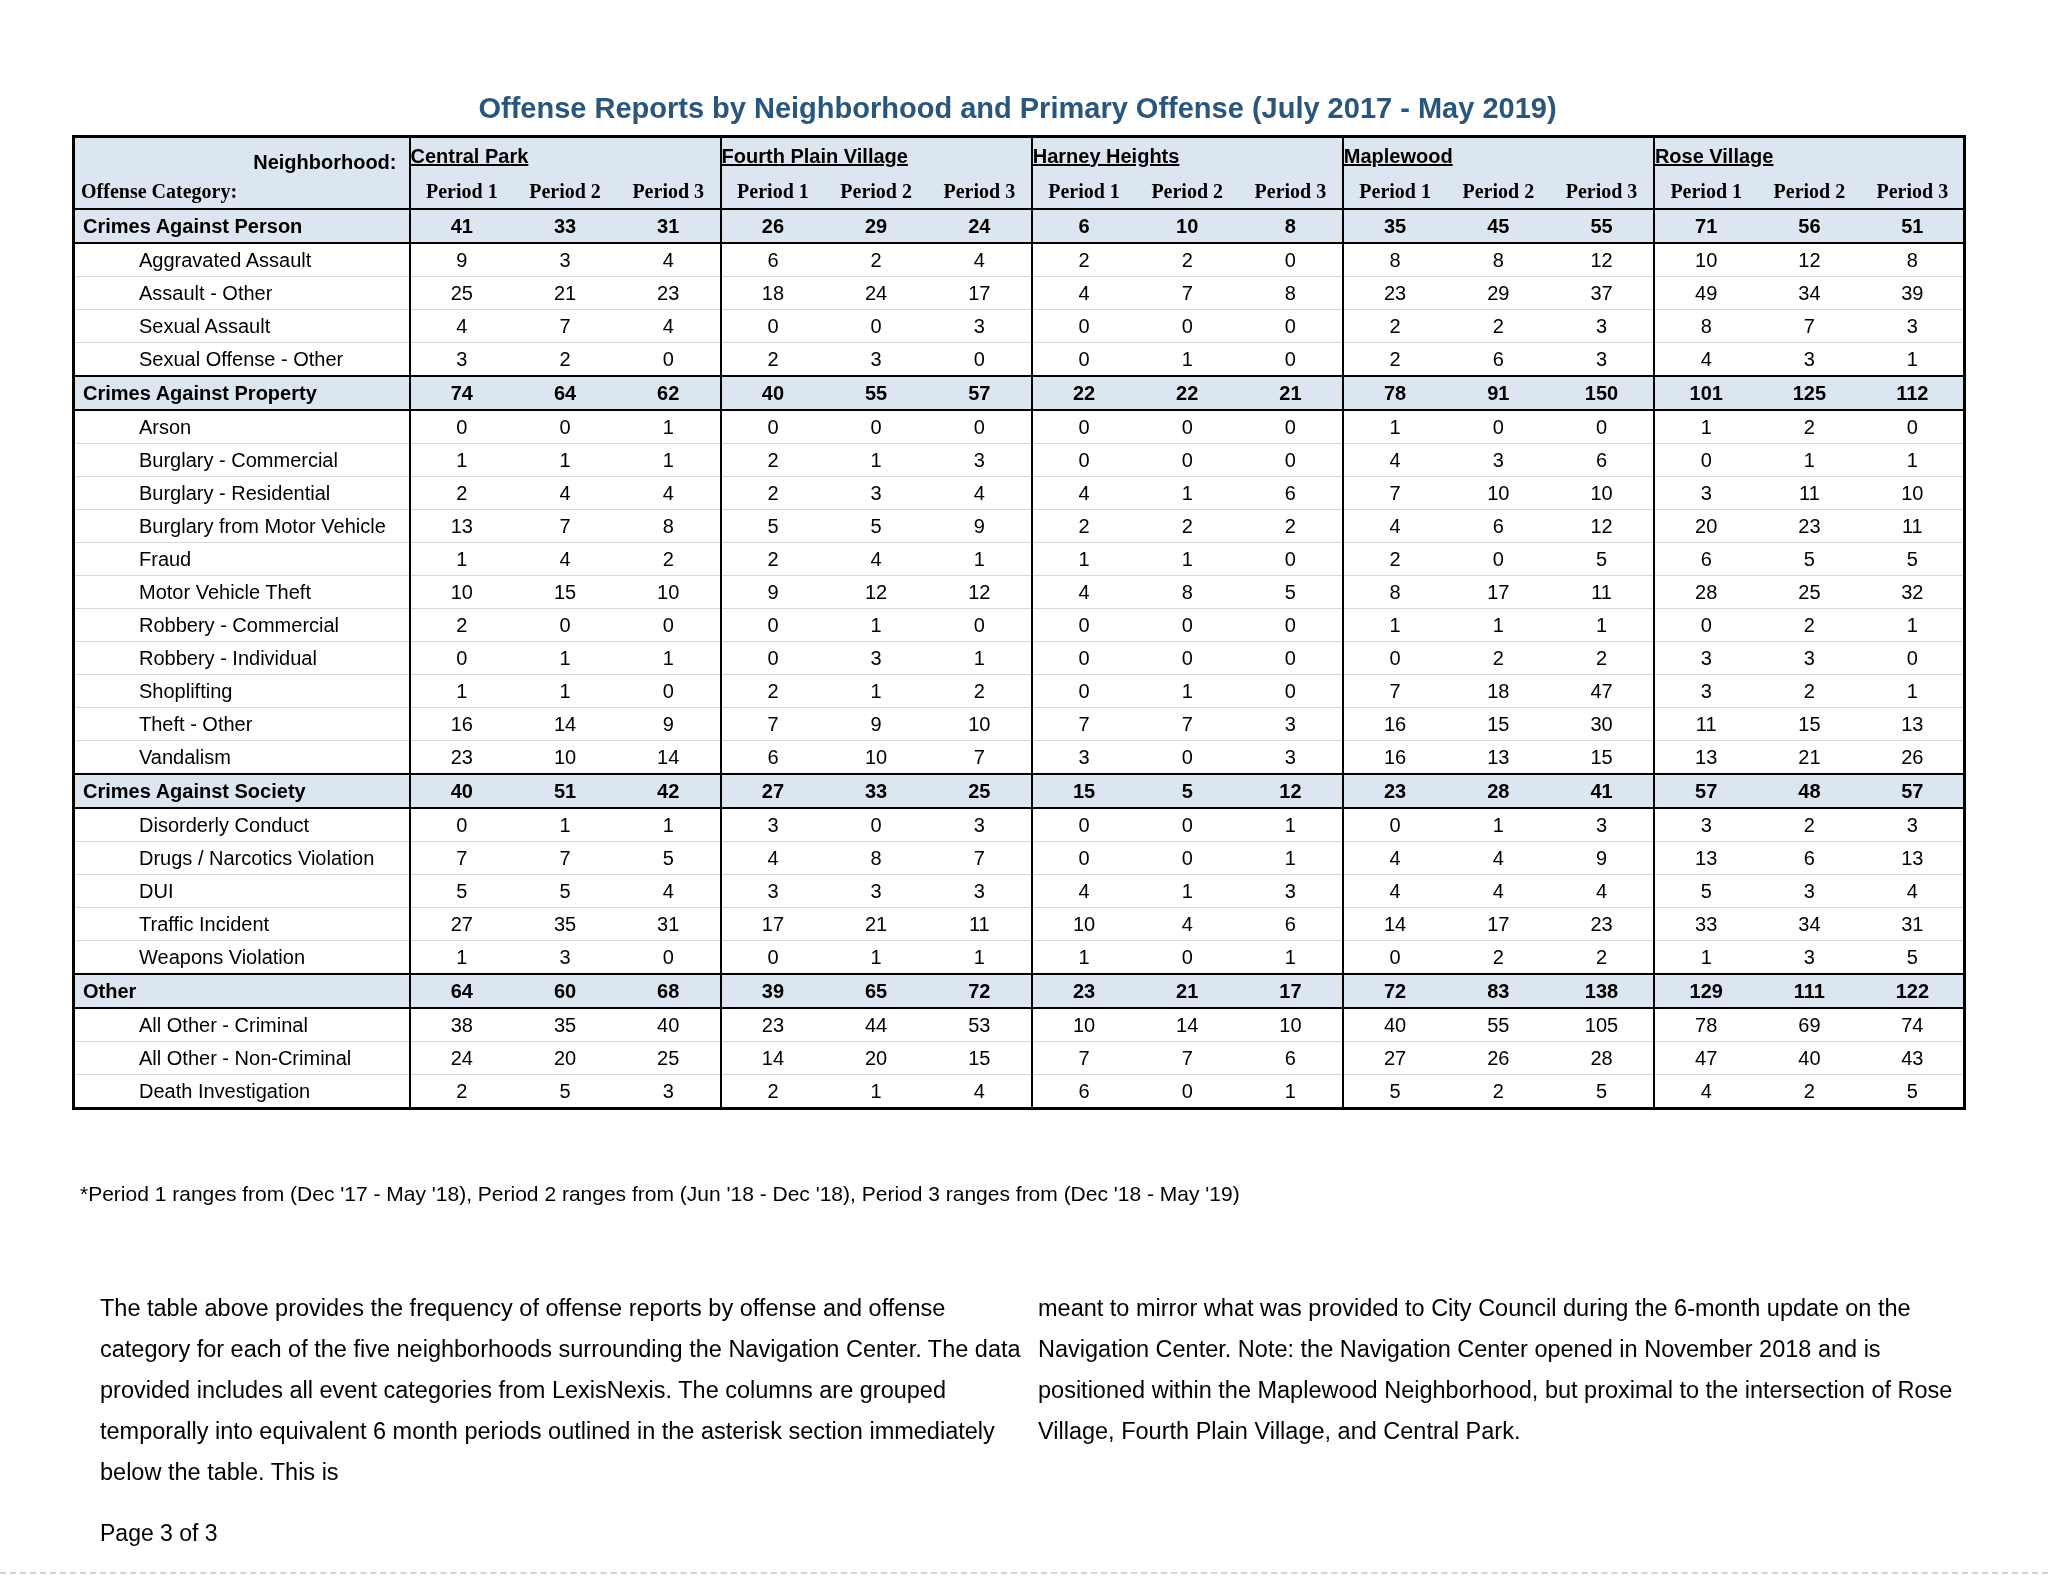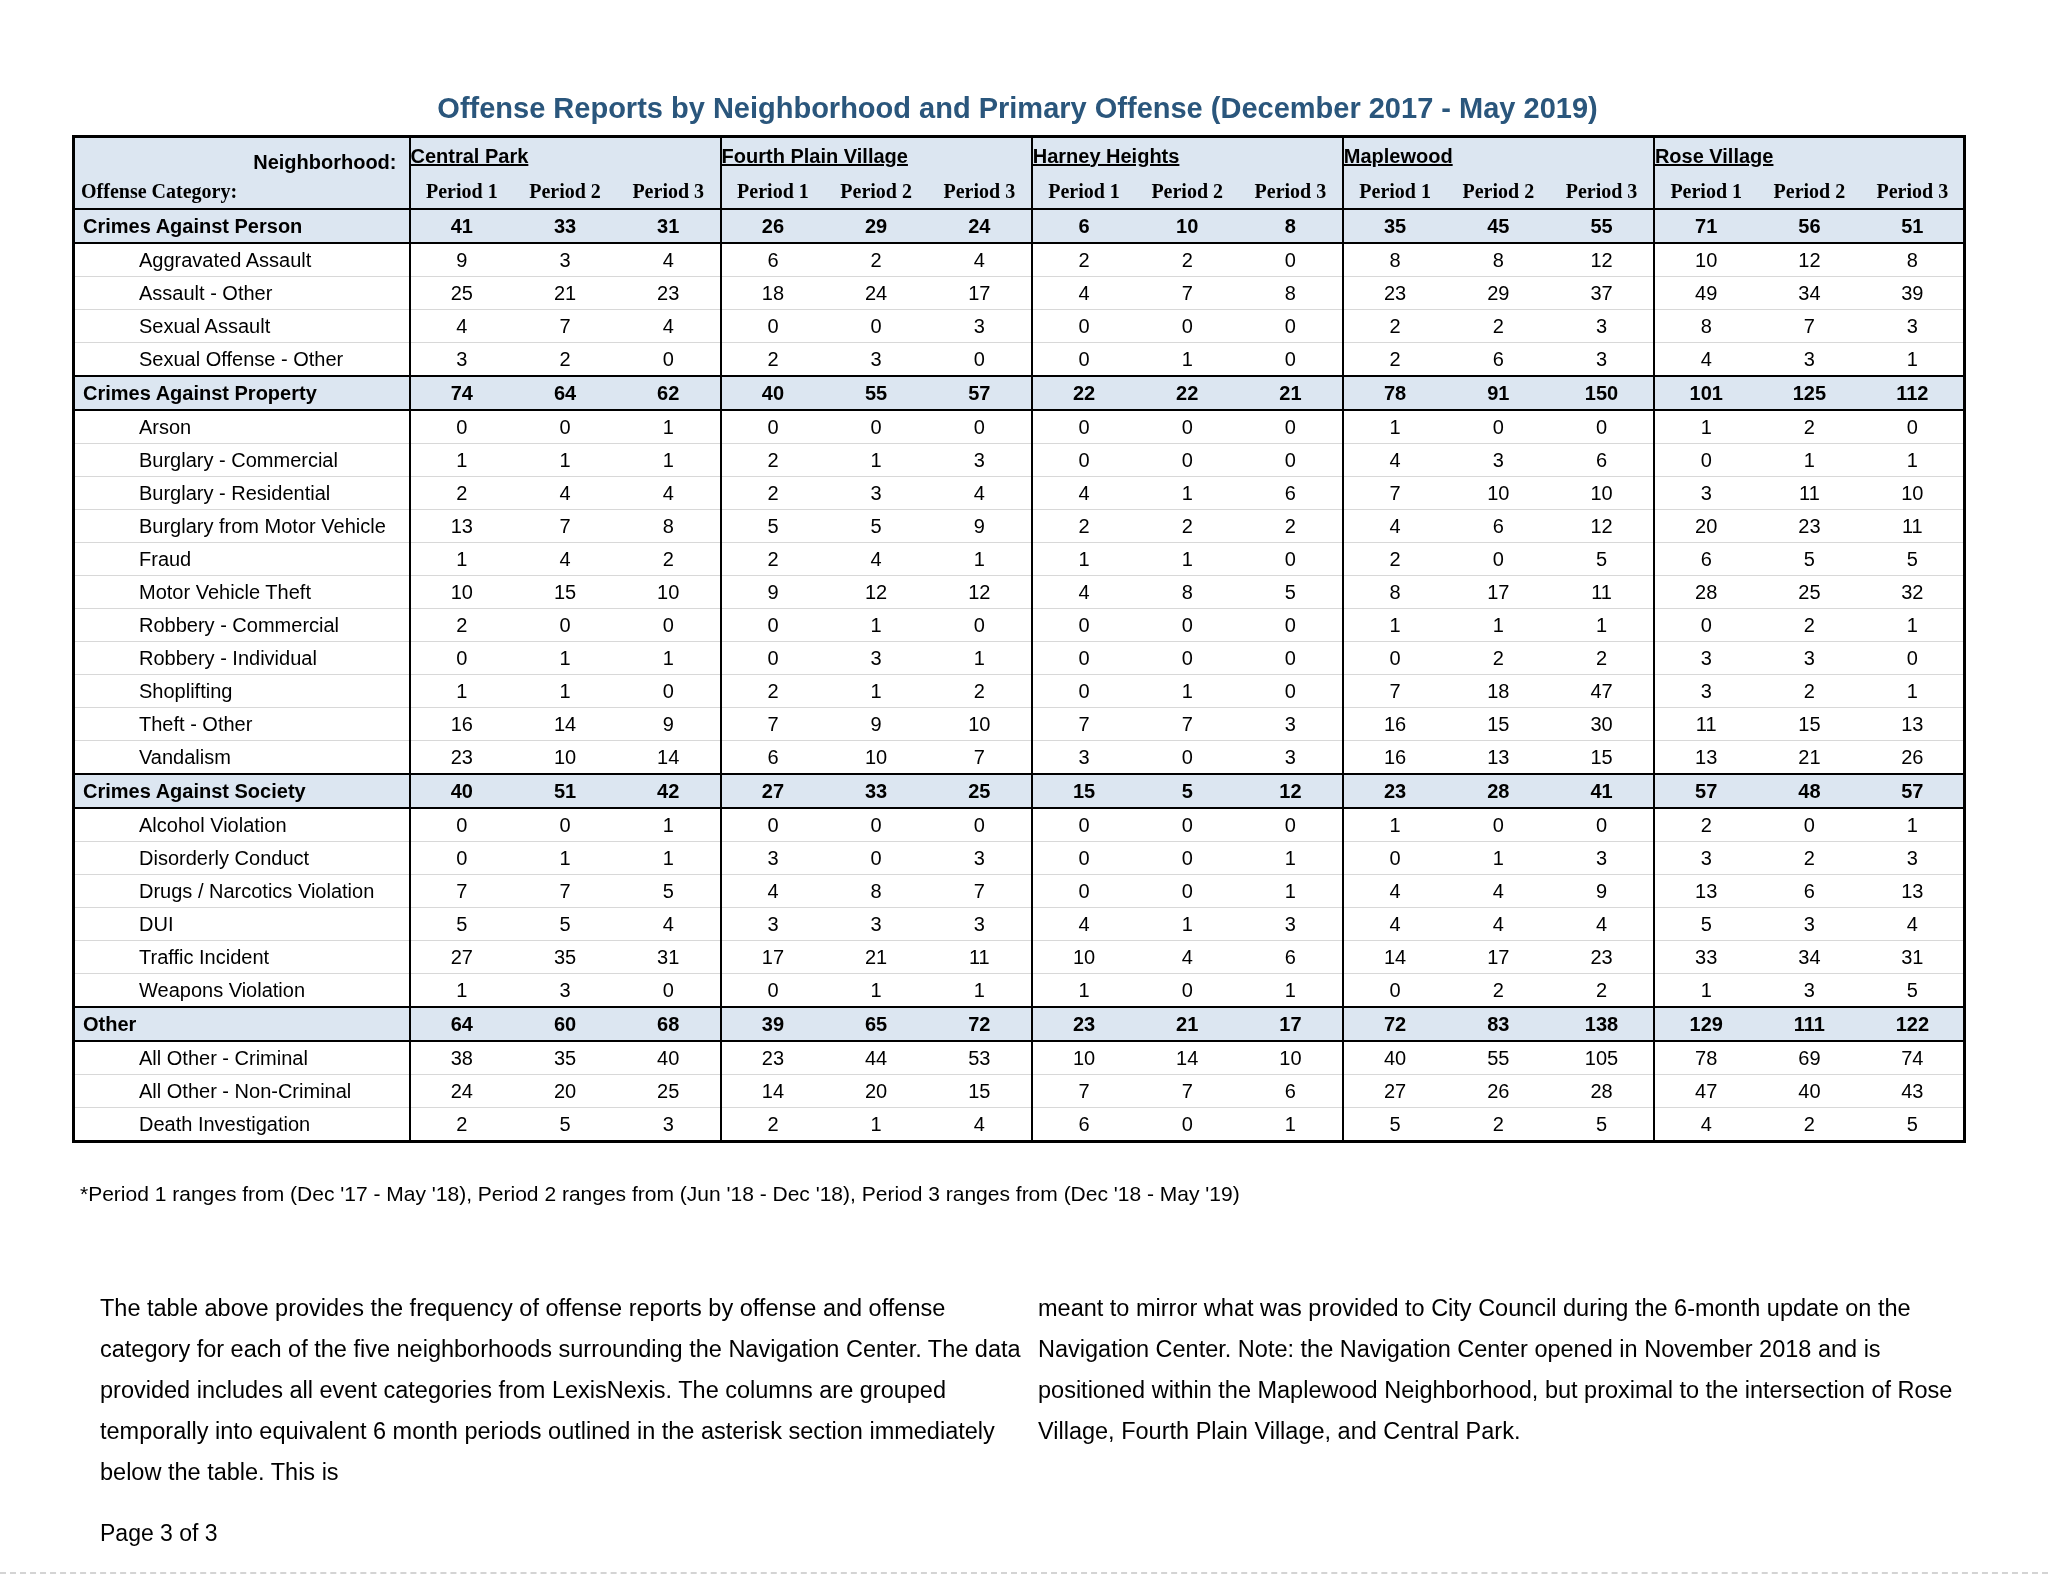--- a/index.html
+++ b/index.html
@@ -43,21 +43,21 @@
   }
   .para-left  { left:100px;  width:935px; }
   .para-right { left:1038px; width:930px; }
   .page-label { position:absolute; left:100px; top:1476px; font-size:23px;margin-top:44px; }
   .page-break { position:absolute; left:0; top:1572px; width:2048px; border-top:2px dashed #D4D4D4; }
 </style>
 </head>
 <body>
 
 <div class="page" style="--fill: #DCE6F1; --title-color: #2A567C; --border-dark: #000000; --row-line: #D8D8D8;">
-  <div class="title">Offense Reports by Neighborhood and Primary Offense (December 2017 - May 2019)</div>
+  <div class="title">Offense Reports by Neighborhood and Primary Offense (July 2017 - May 2019)</div>
   <table class="offense-table" id="offense-table">
       <colgroup>
         <col style="width: 336px;">
         <col style="width: 103.7px;">
         <col style="width: 103.7px;">
         <col style="width: 103.7px;">
         <col style="width: 103.7px;">
         <col style="width: 103.7px;">
         <col style="width: 103.7px;">
         <col style="width: 103.7px;">
@@ -417,38 +417,20 @@
           <td class="num">5</td>
           <td class="num group-end">12</td>
           <td class="num">23</td>
           <td class="num">28</td>
           <td class="num group-end">41</td>
           <td class="num">57</td>
           <td class="num">48</td>
           <td class="num group-end">57</td>
         </tr>
         <tr class="detail">
-          <td class="label">Alcohol Violation</td>
-          <td class="num">0</td>
-          <td class="num">0</td>
-          <td class="num group-end">1</td>
-          <td class="num">0</td>
-          <td class="num">0</td>
-          <td class="num group-end">0</td>
-          <td class="num">0</td>
-          <td class="num">0</td>
-          <td class="num group-end">0</td>
-          <td class="num">1</td>
-          <td class="num">0</td>
-          <td class="num group-end">0</td>
-          <td class="num">2</td>
-          <td class="num">0</td>
-          <td class="num group-end">1</td>
-        </tr>
-        <tr class="detail">
           <td class="label">Disorderly Conduct</td>
           <td class="num">0</td>
           <td class="num">1</td>
           <td class="num group-end">1</td>
           <td class="num">3</td>
           <td class="num">0</td>
           <td class="num group-end">3</td>
           <td class="num">0</td>
           <td class="num">0</td>
           <td class="num group-end">1</td>

